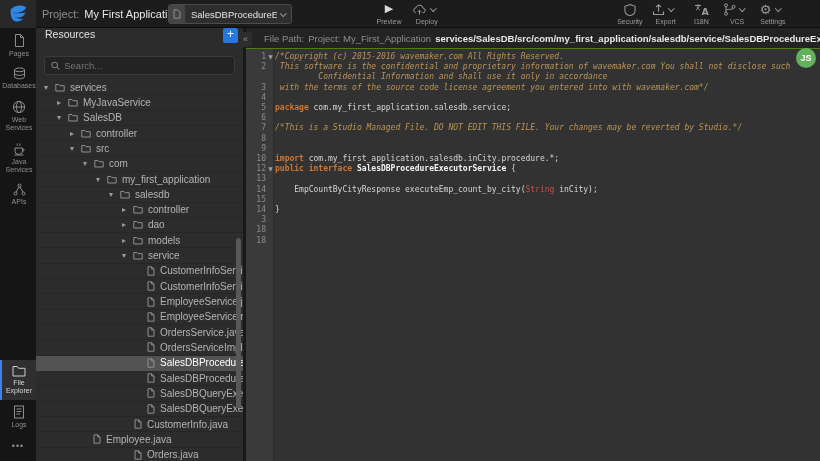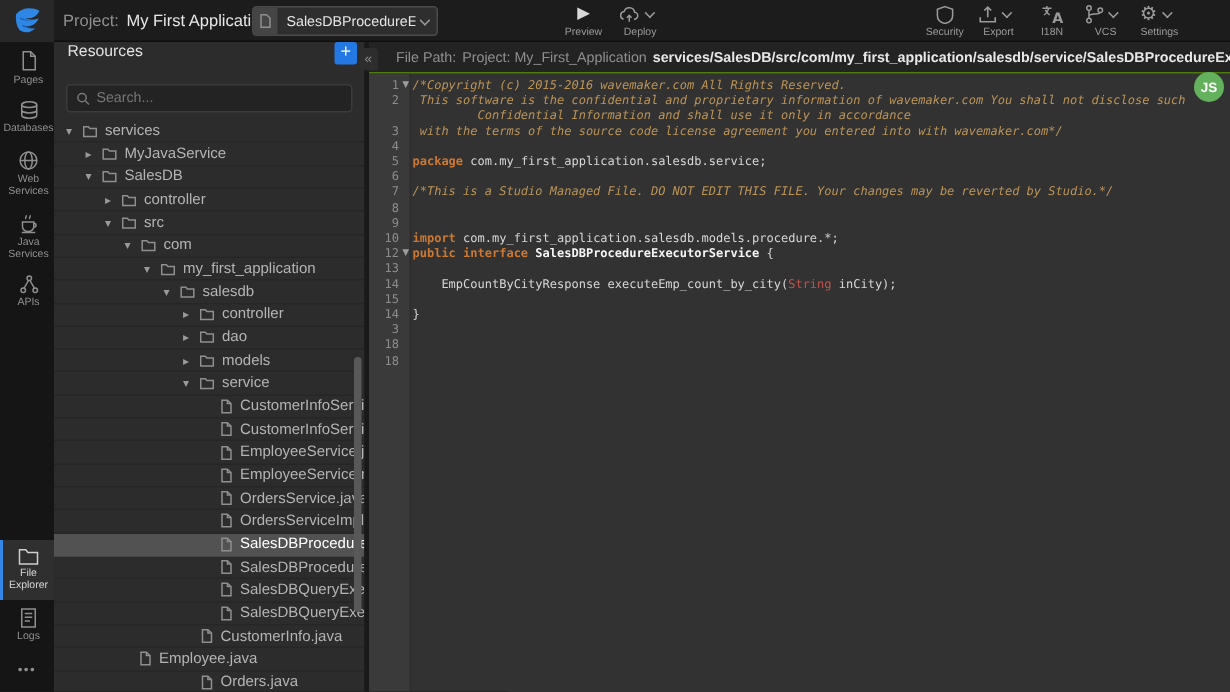--- a/index.html
+++ b/index.html
@@ -548,21 +548,21 @@
           <div class="src"></div>
         </div>
         <div class="crow">
           <div class="gut">9</div>
           <div class="fold"></div>
           <div class="src"></div>
         </div>
         <div class="crow">
           <div class="gut">10</div>
           <div class="fold"></div>
-          <div class="src"><span class="kw">import</span><span> com.my_first_application.salesdb.models.procedure.*;</span></div>
+          <div class="src"><span class="kw">import</span><span> com.my_first_application.salesdb.inCity.procedure.*;</span></div>
         </div>
         <div class="crow">
           <div class="gut">12</div>
           <div class="fold">▼</div>
           <div class="src"><span class="kw">public interface</span><span> </span><span class="cls">SalesDBProcedureExecutorService</span><span> {</span></div>
         </div>
         <div class="crow">
           <div class="gut">13</div>
           <div class="fold"></div>
           <div class="src"></div>

